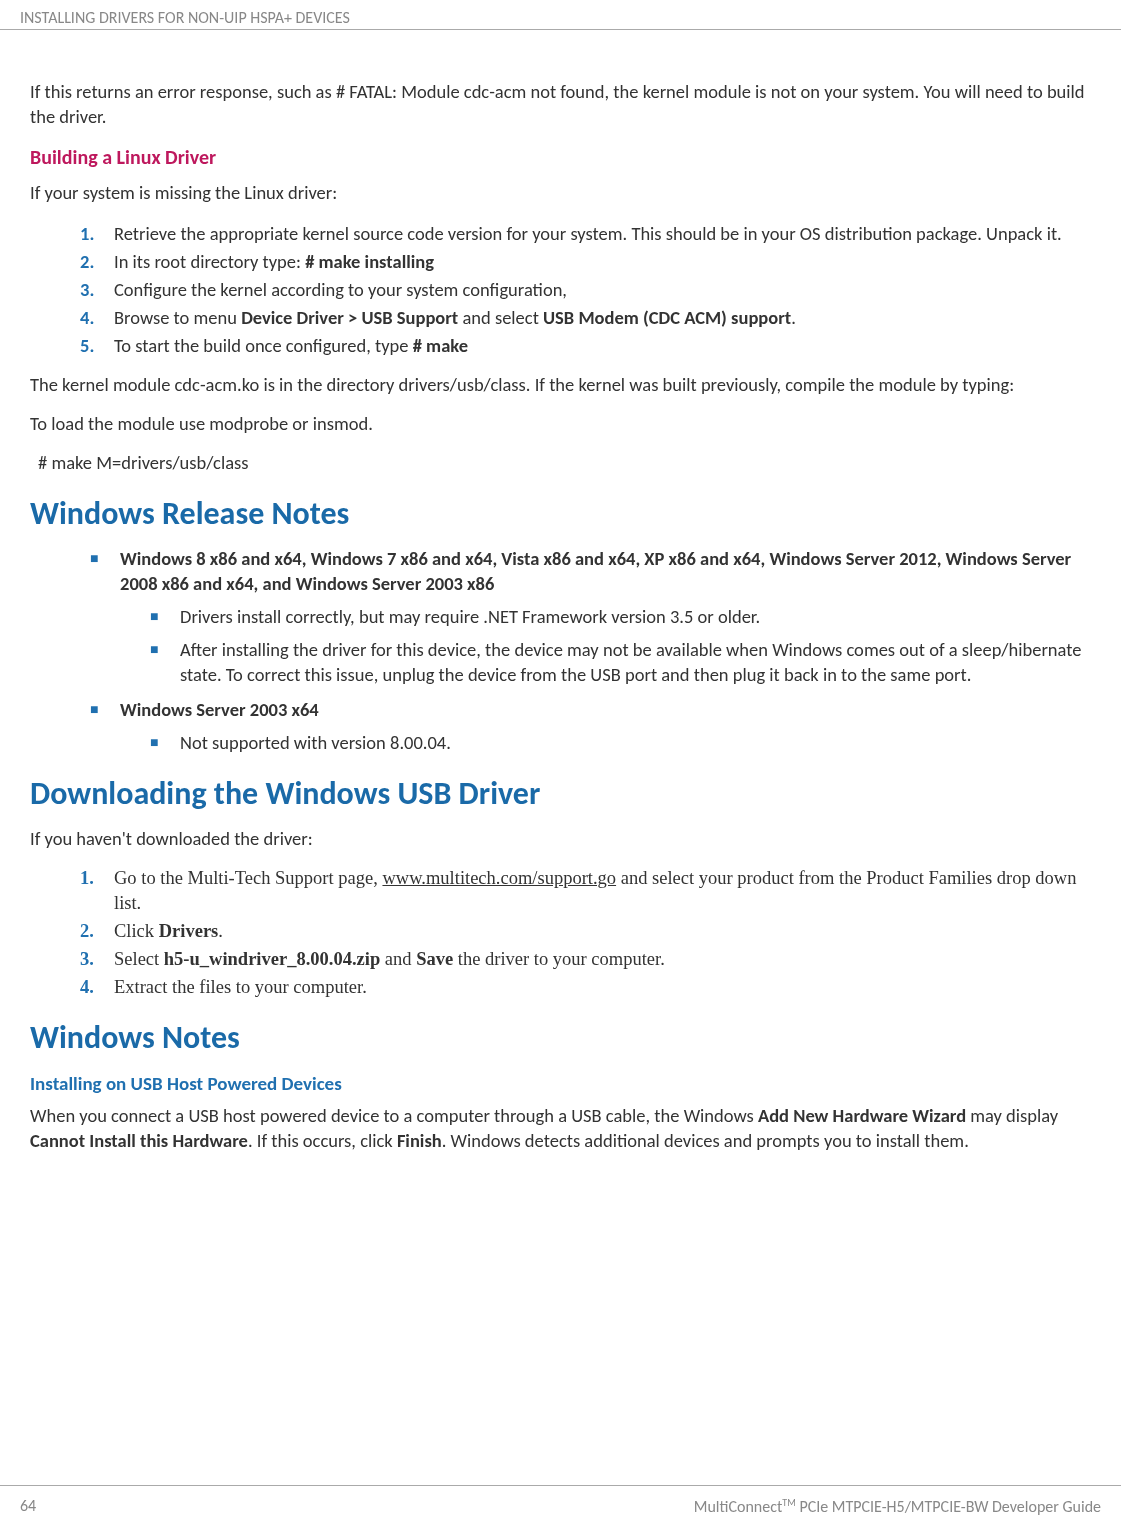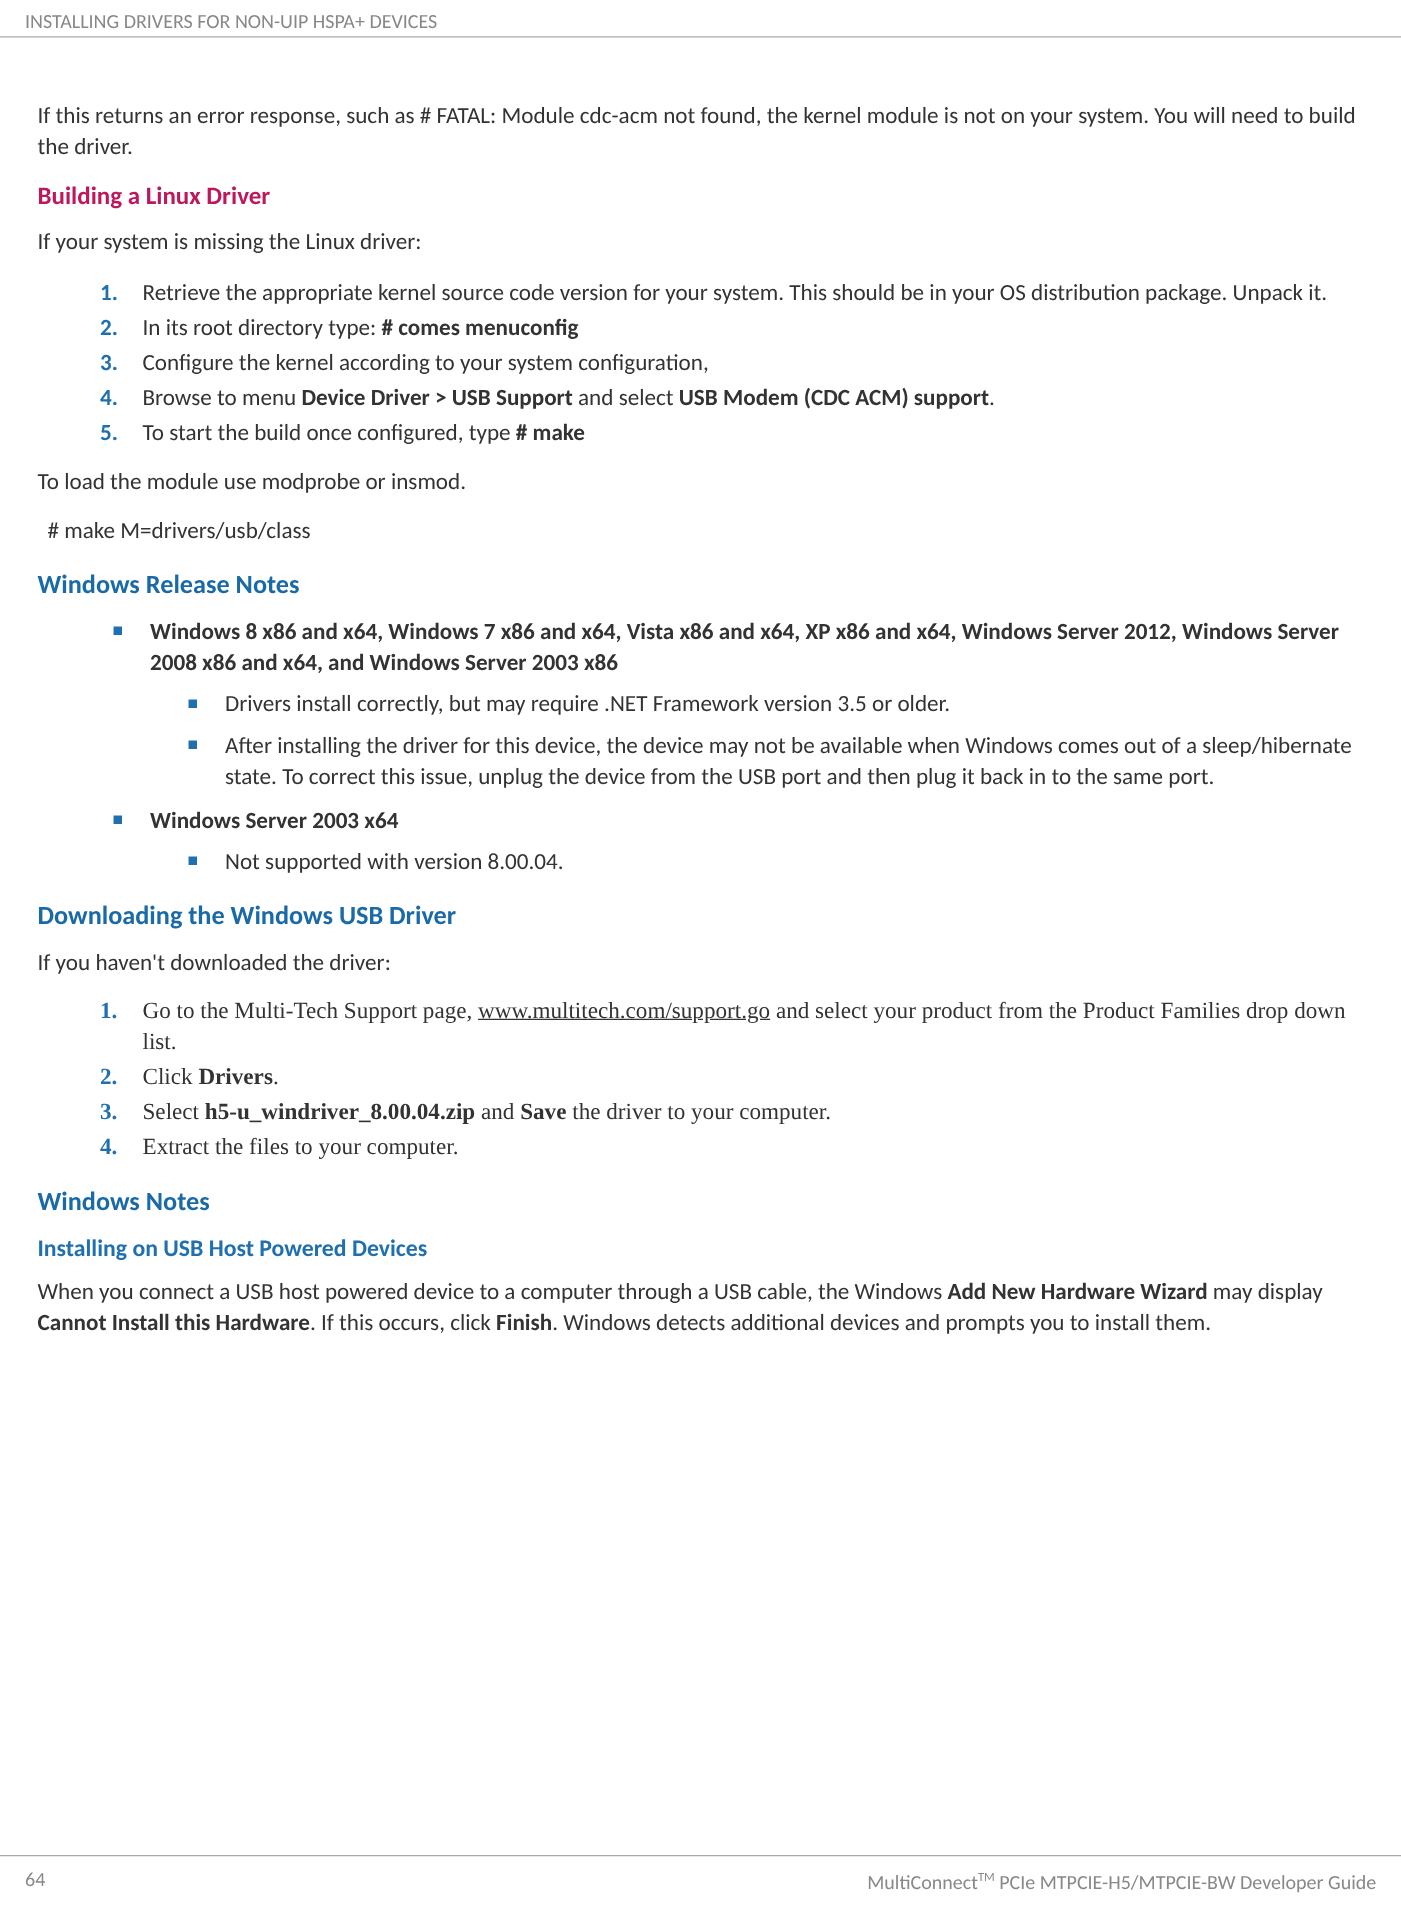--- a/index.html
+++ b/index.html
@@ -20,21 +20,21 @@
       height: 30px;
     }
     .content {
       padding: 50px 30px 20px 30px;
       font-size: 18.5px;
       line-height: 1.35;
     }
     .para { margin-bottom: 14px; }
     .h2 {
       color: #1a6aa8;
-      font-size: 21px;
+      font-size: 32px;
       font-weight: bold;
       margin: 16px 0 12px 0;
     }
     .h3 {
       color: #be185d;
       font-size: 20px;
       font-weight: bold;
       margin: 14px 0 10px 0;
     }
     .h4 {
@@ -106,26 +106,27 @@
 <div class="content">
 
   <p class="para">If this returns an error response, such as # FATAL: Module cdc-acm not found, the kernel module is not on your system. You will need to build the driver.</p>
 
   <div class="h3">Building a Linux Driver</div>
 
   <p class="para">If your system is missing the Linux driver:</p>
 
   <ol class="numbered" style="counter-reset: item; margin-top: 16px;">
     <li><span>Retrieve the appropriate kernel source code version for your system. This should be in your OS distribution package. Unpack it.</span></li>
-    <li><span>In its root directory type: </span><span class="bold"># comes menuconfig</span></li>
+    <li><span>In its root directory type: </span><span class="bold"># make installing</span></li>
     <li><span>Configure the kernel according to your system configuration,</span></li>
     <li><span>Browse to menu </span><span class="bold">Device Driver &gt; USB Support</span><span> and select </span><span class="bold">USB Modem (CDC ACM) support</span><span>.</span></li>
     <li><span>To start the build once configured, type </span><span class="bold"># make</span></li>
   </ol>
 
+  <p class="para">The kernel module cdc-acm.ko is in the directory drivers/usb/class. If the kernel was built previously, compile the module by typing:</p>
 
   <p class="para">To load the module use modprobe or insmod.</p>
 
   <p class="para indent">#  make  M=drivers/usb/class</p>
 
   <div class="h2">Windows Release Notes</div>
 
 
   <ul class="square">
     <li>

